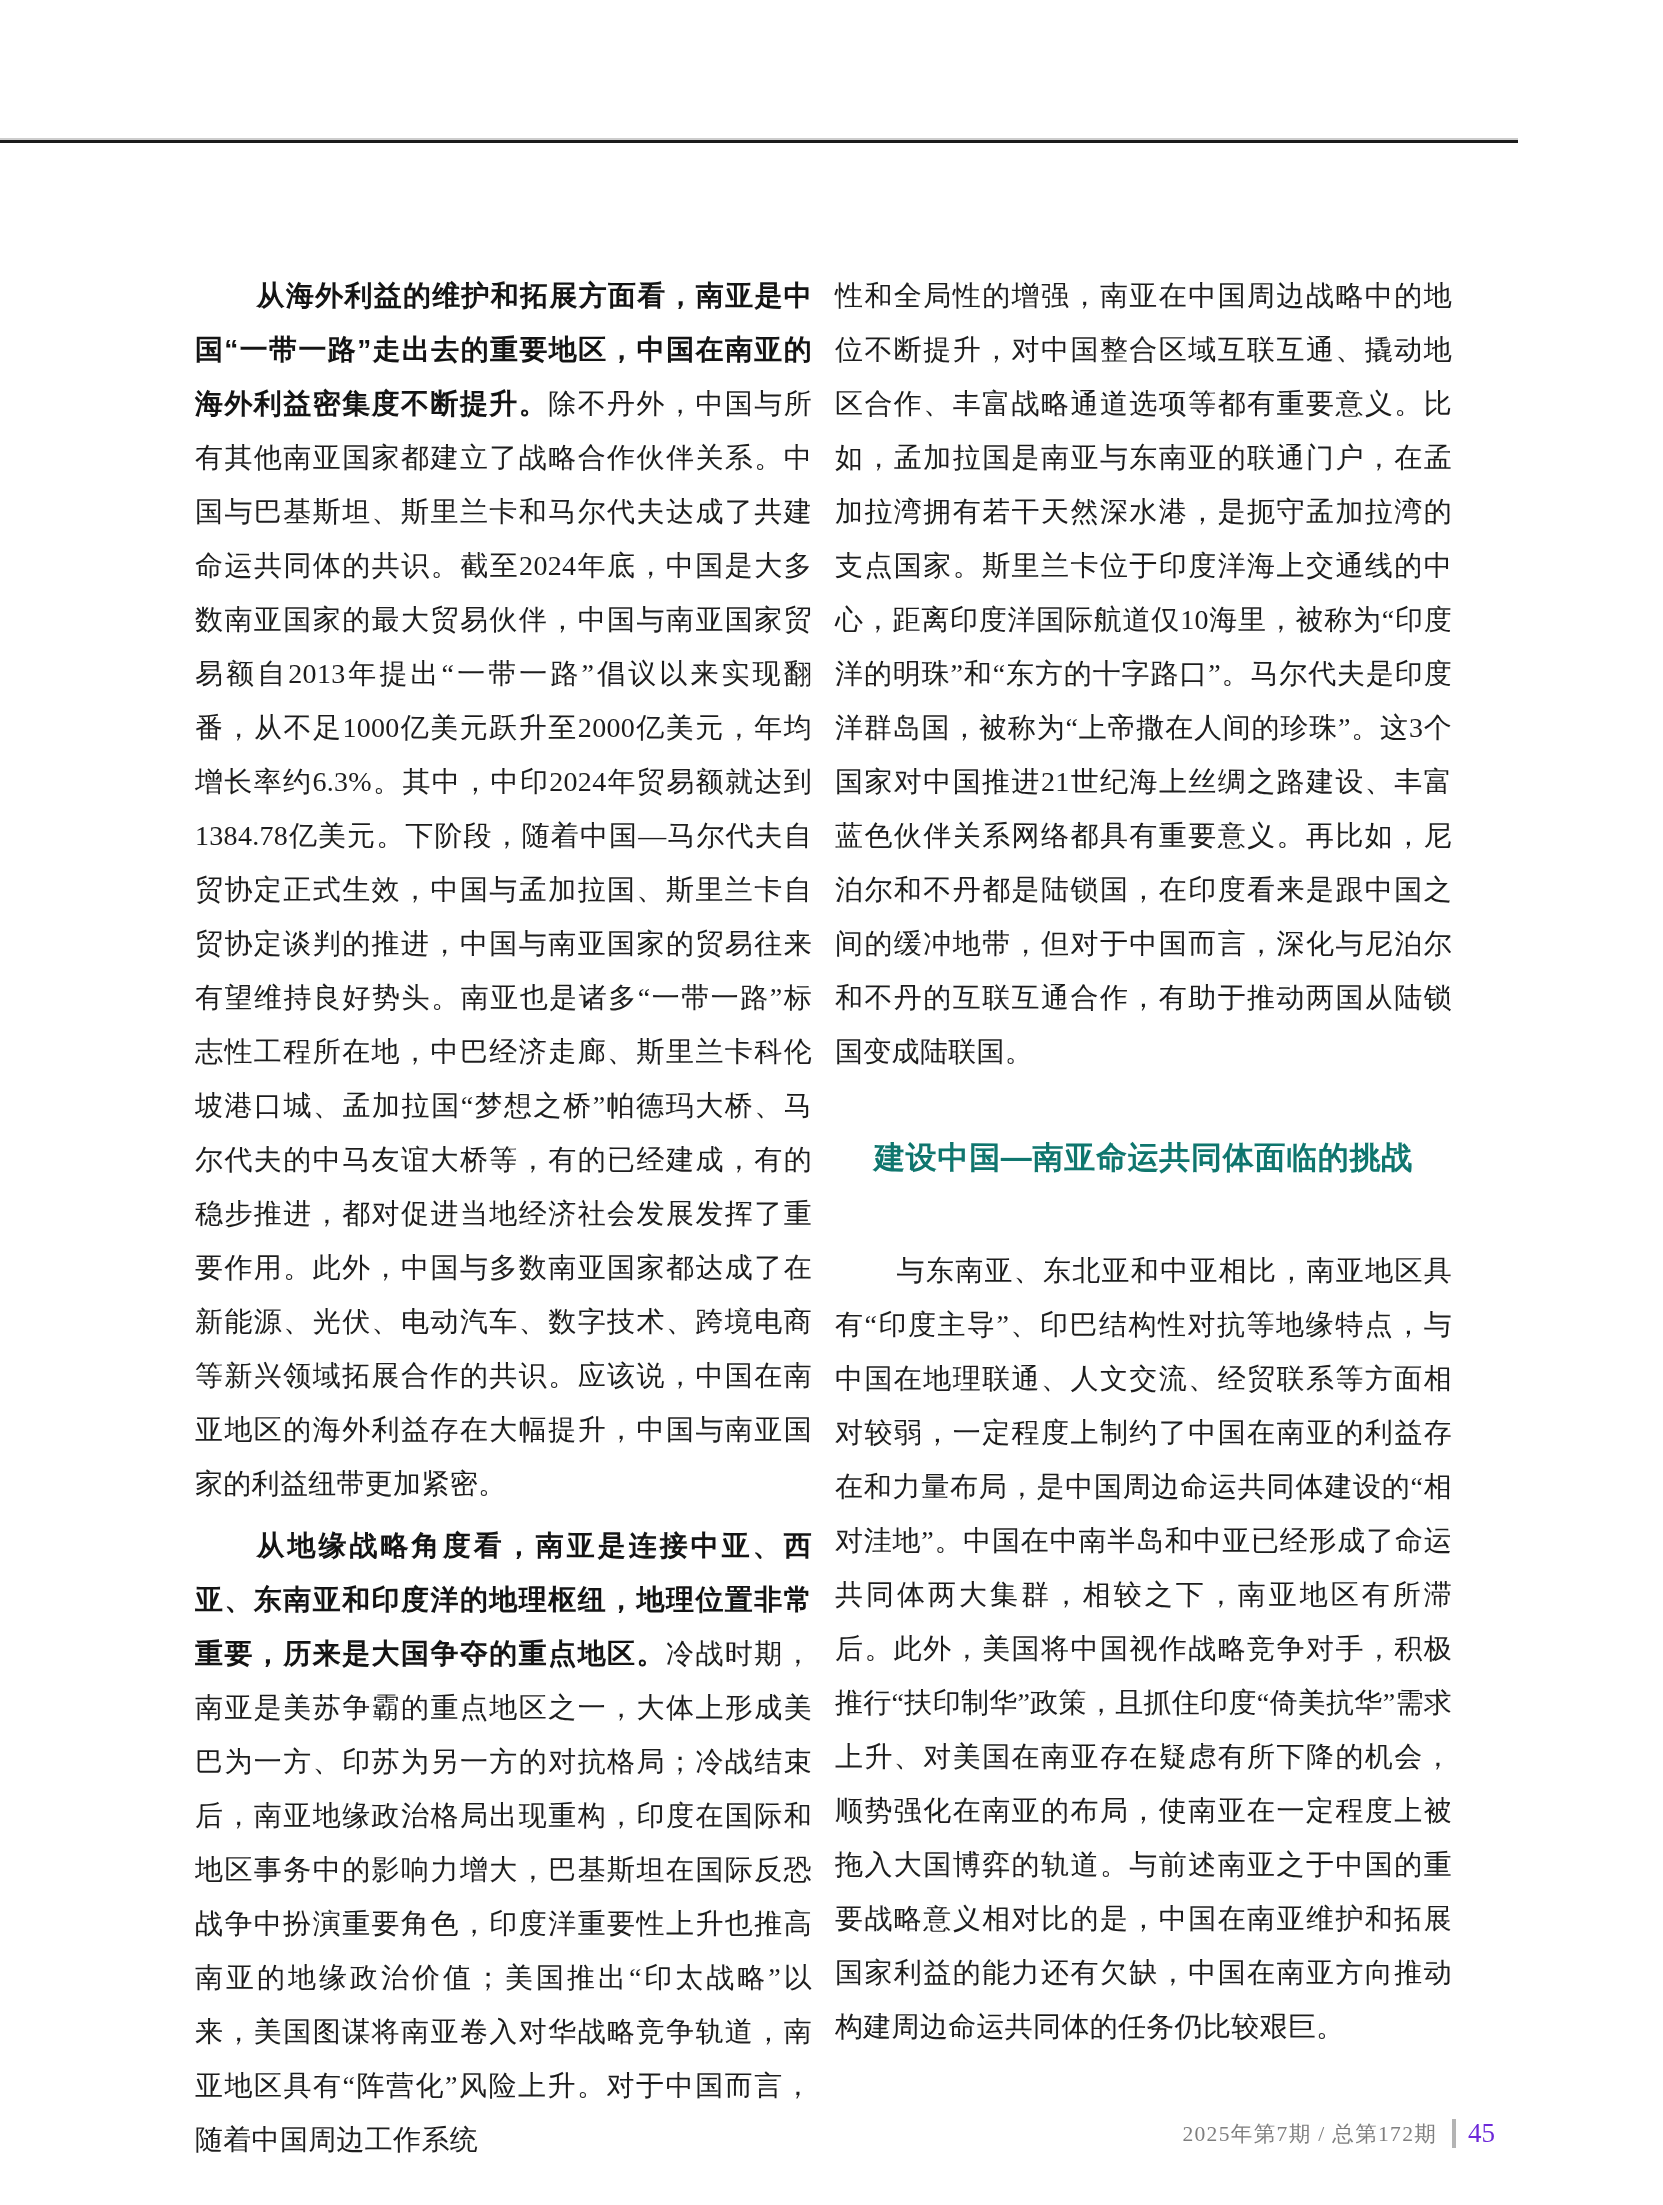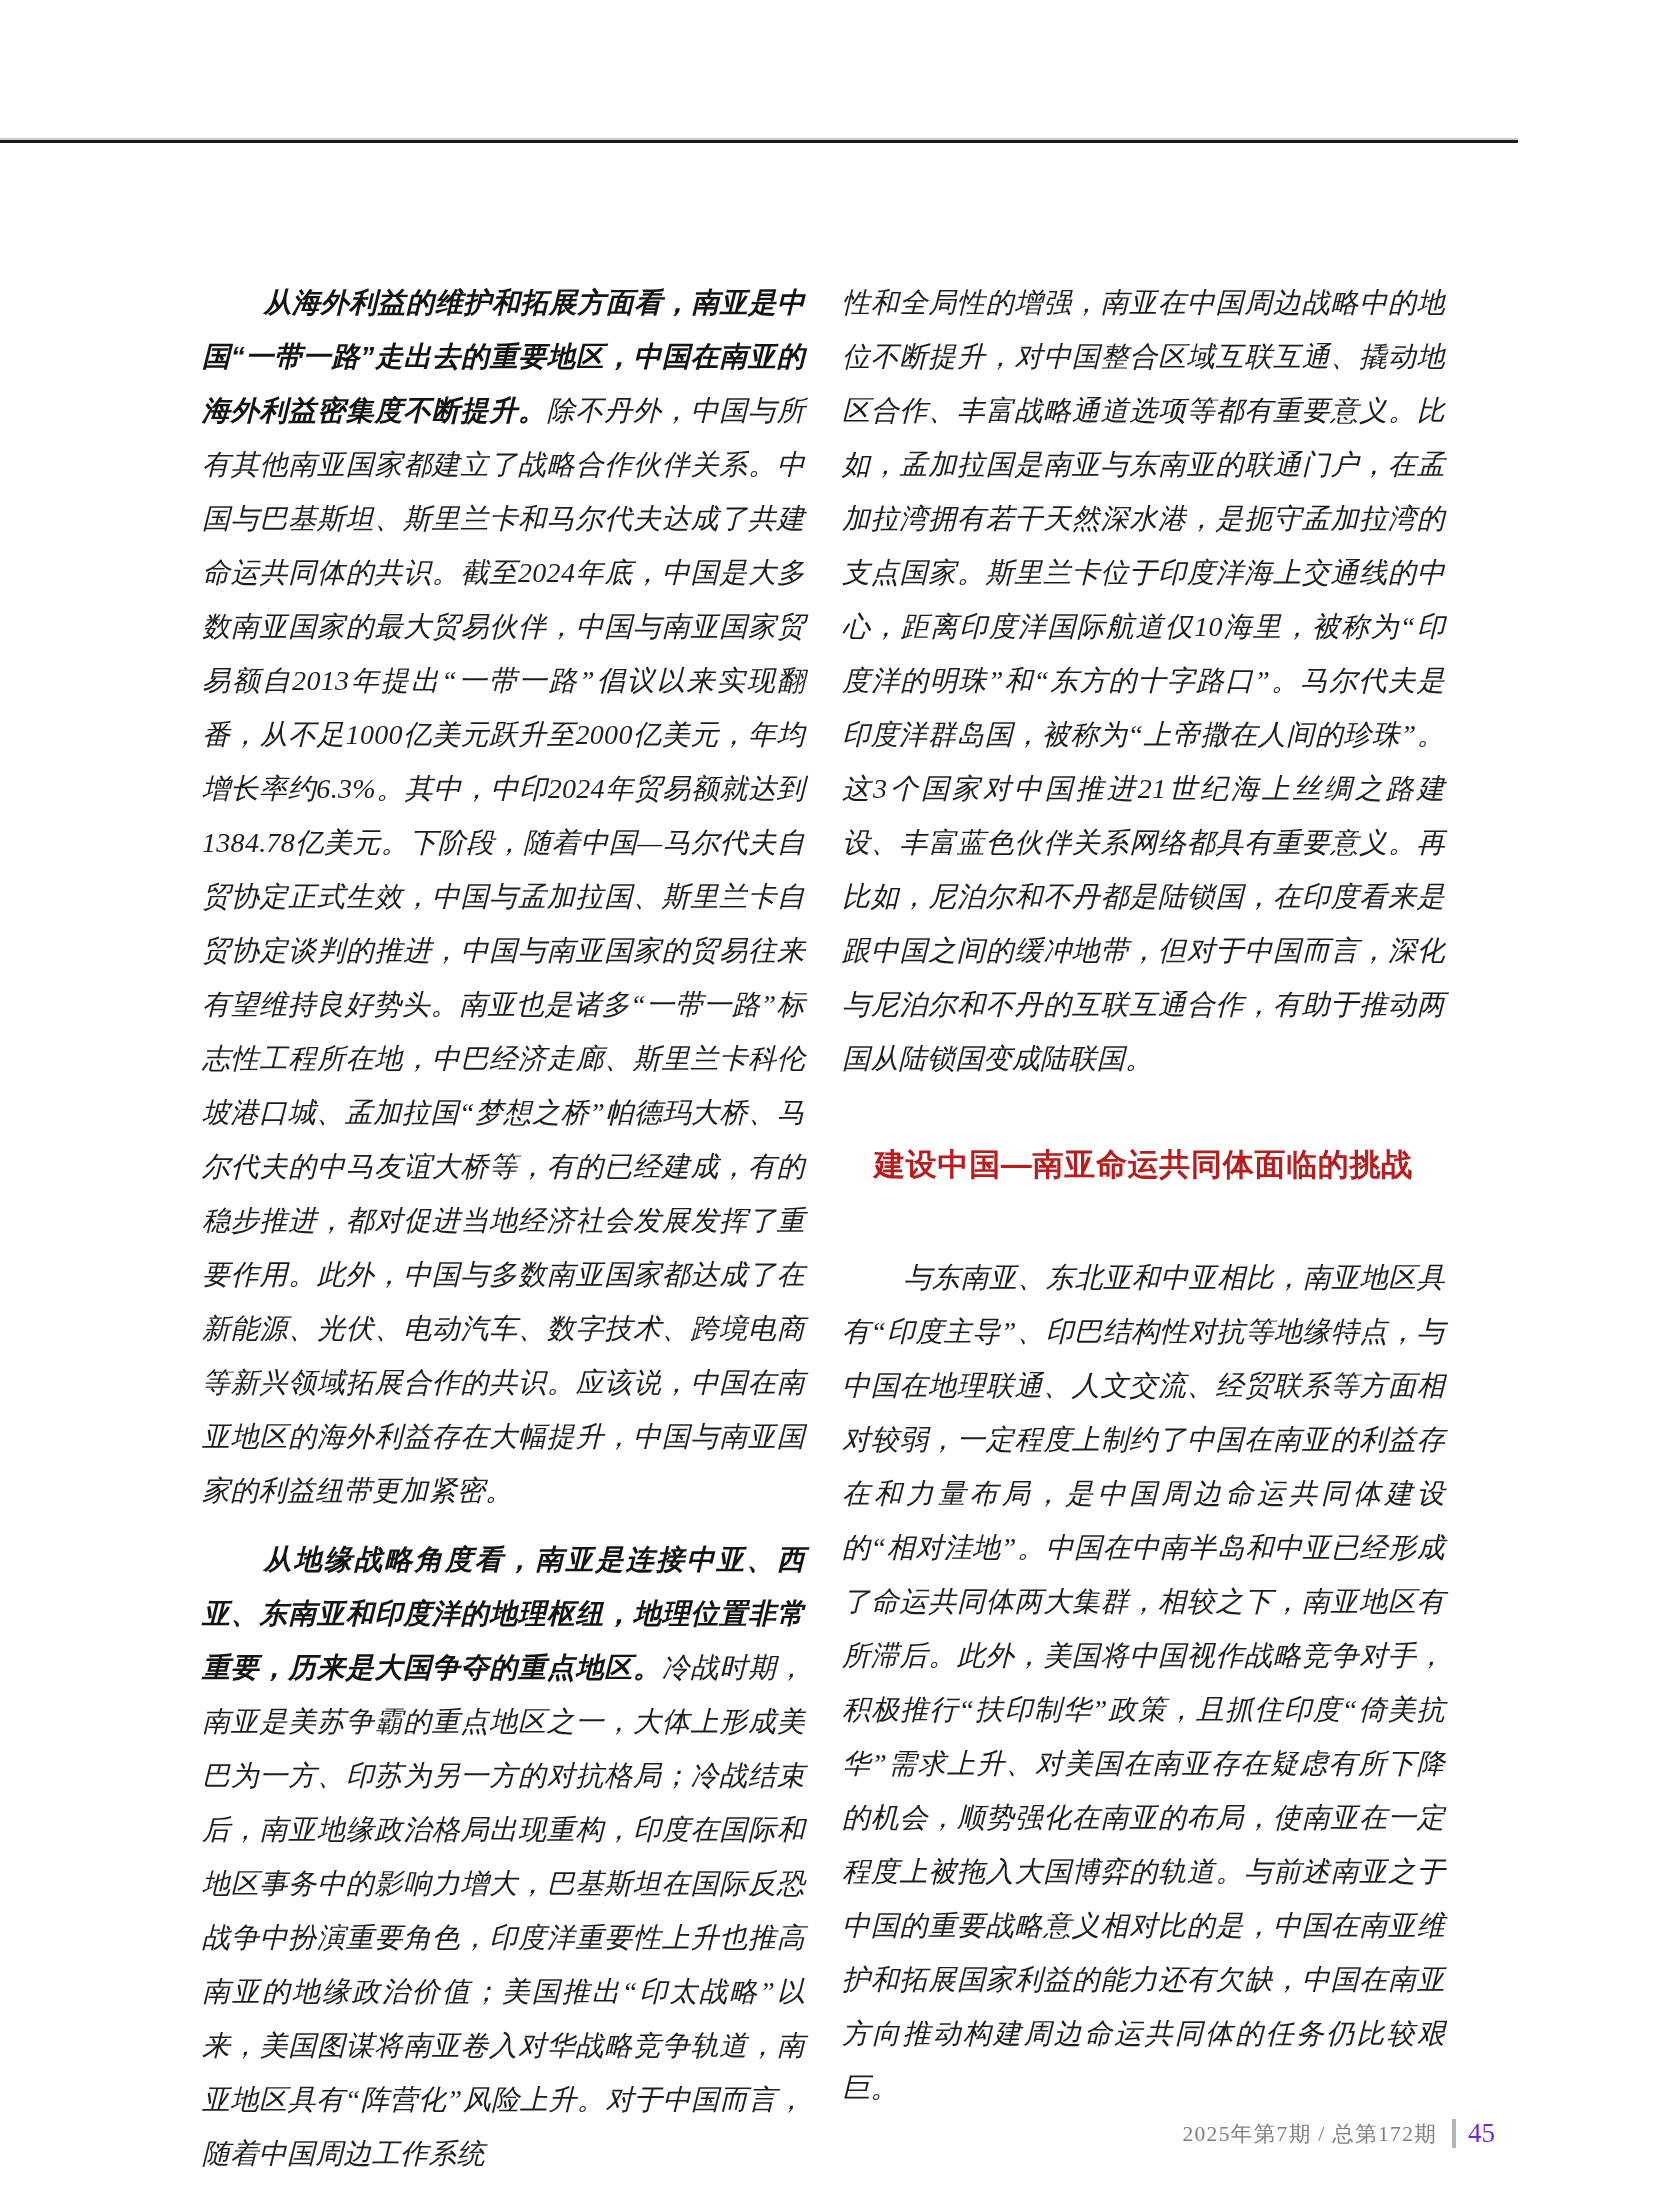--- a/index.html
+++ b/index.html
@@ -17,35 +17,35 @@
   .col{
     position:absolute;top:261px;width:633px;
     color:#1d1d1d;
     font-size:28px;line-height:54px;
     text-align:justify;text-justify:inter-ideograph;
     letter-spacing:0.3px;
   }
   .col-left{left:187px;}
   .col-right{left:827px;}
 
-  p.para{margin:15px;text-indent:2.2em;font-style:italic;}
+  p.para{margin:8px;text-indent:2.2em;}
   p.para.no-indent{text-indent:0;}
 
   .hei{
     font-family:"Liberation Sans","DejaVu Sans",sans-serif;
     font-weight:700;
     color:#141414;
   }
 
   .section-heading{
     margin:59px 0 67px 0;
     font-family:"Liberation Sans","DejaVu Sans",sans-serif;
     font-weight:700;
     font-size:31px;line-height:39px;
-    color:#b91c1c;
+    color:#0f766e;
     text-align:center;text-indent:0;
     letter-spacing:0.7px;
   }
 
   .page-footer{
     position:absolute;left:862px;top:2118px;width:633px;
     display:flex;justify-content:flex-end;align-items:center;text-align:center;
   }
   .footer-issue{
     font-size:21.6px;color:#7e7e7e;letter-spacing:1.3px;

